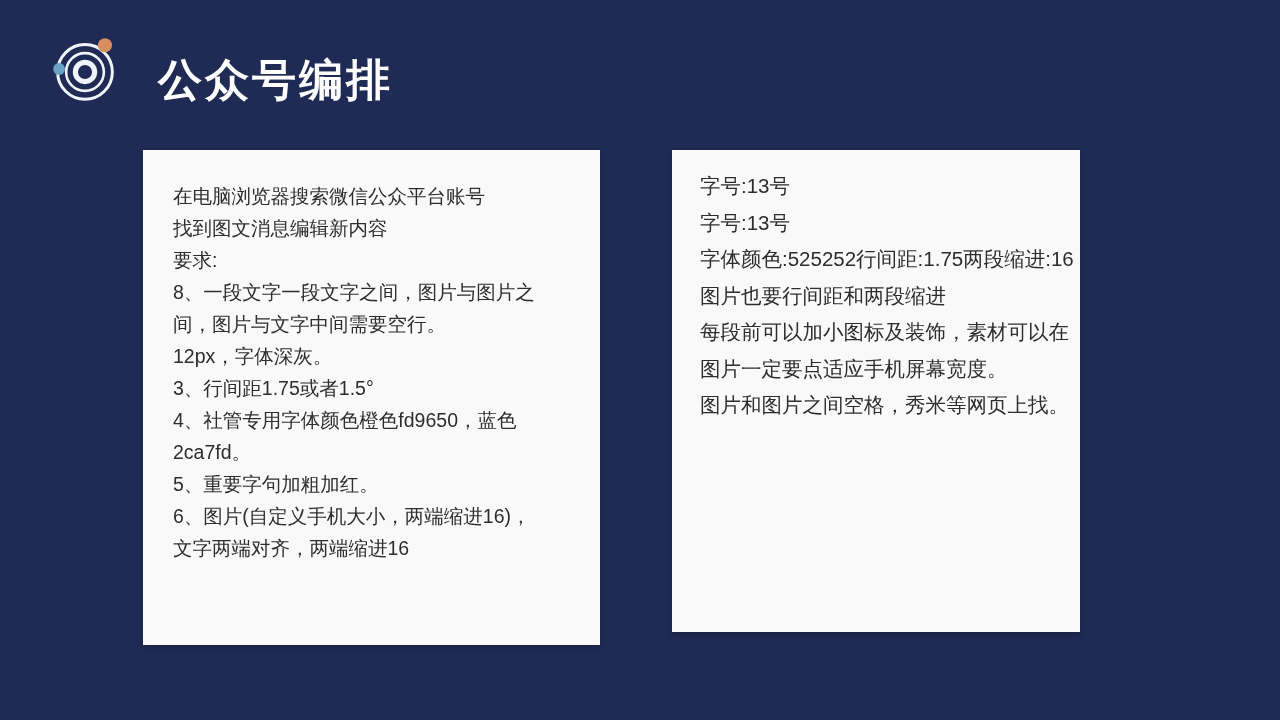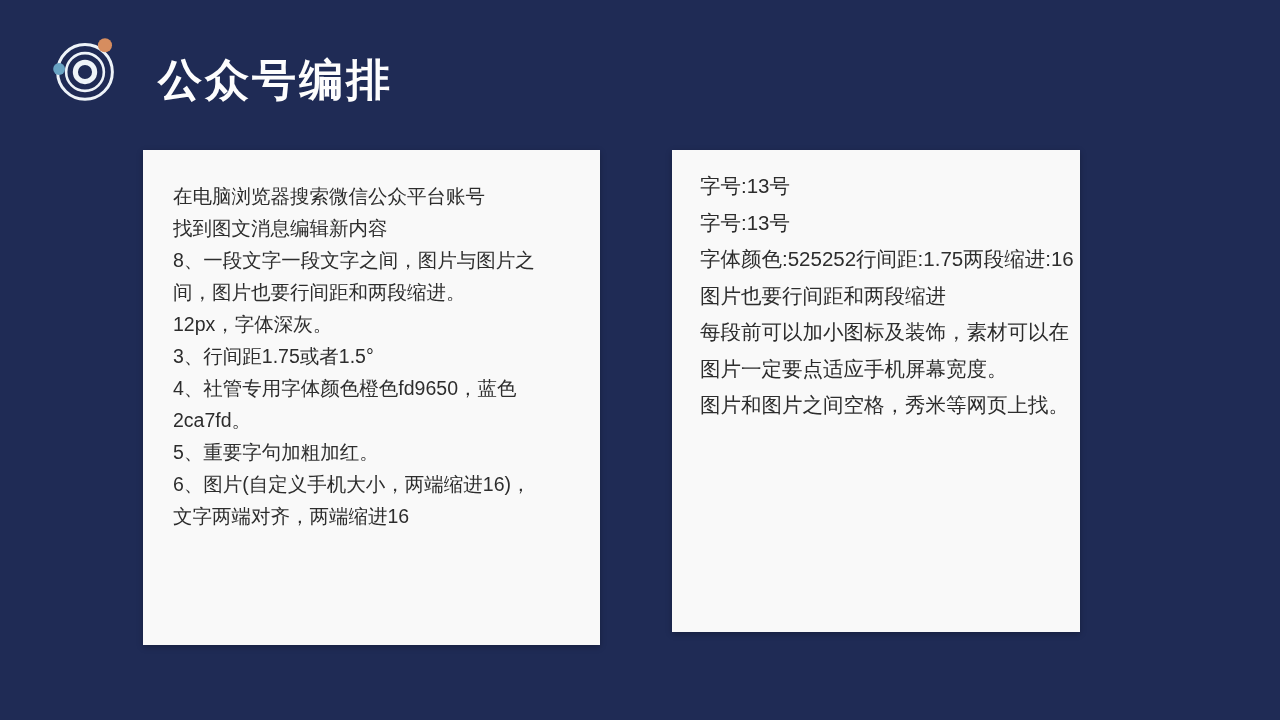--- a/index.html
+++ b/index.html
@@ -80,22 +80,23 @@
       <circle cx="50" cy="54" r="13" fill="none" stroke="var(--logo-ring)" stroke-width="7"></circle>
       <circle cx="77" cy="18" r="9.5" fill="var(--logo-dot-orange)"></circle>
       <circle cx="15" cy="50" r="8" fill="var(--logo-dot-blue)"></circle>
     </svg>
     <h1 class="slide-title">公众号编排</h1>
   </div>
 
   <div class="card card-left">
     <div class="text-line">在电脑浏览器搜索微信公众平台账号</div>
     <div class="text-line">找到图文消息编辑新内容</div>
+    <div class="text-line">要求:</div>
     <div class="text-line">8、一段文字一段文字之间，图片与图片之</div>
-    <div class="text-line">间，图片也要行间距和两段缩进。</div>
+    <div class="text-line">间，图片与文字中间需要空行。</div>
     <div class="text-line">12px，字体深灰。</div>
     <div class="text-line">3、行间距1.75或者1.5°</div>
     <div class="text-line">4、社管专用字体颜色橙色fd9650，蓝色</div>
     <div class="text-line">2ca7fd。</div>
     <div class="text-line">5、重要字句加粗加红。</div>
     <div class="text-line">6、图片(自定义手机大小，两端缩进16)，</div>
     <div class="text-line">文字两端对齐，两端缩进16</div>
   </div>
 
   <div class="card card-right">

